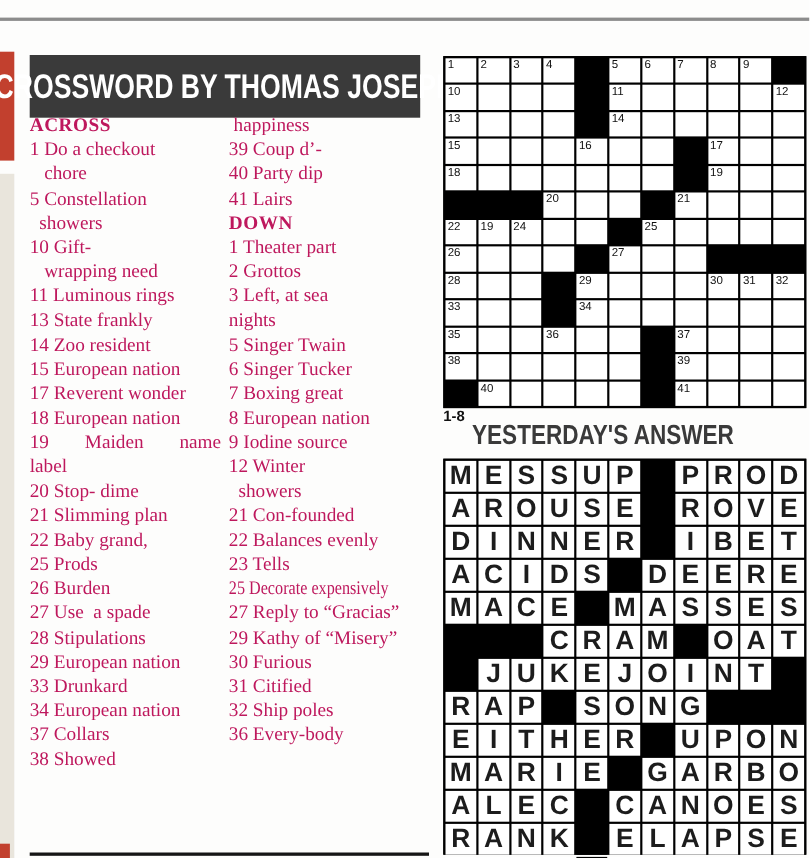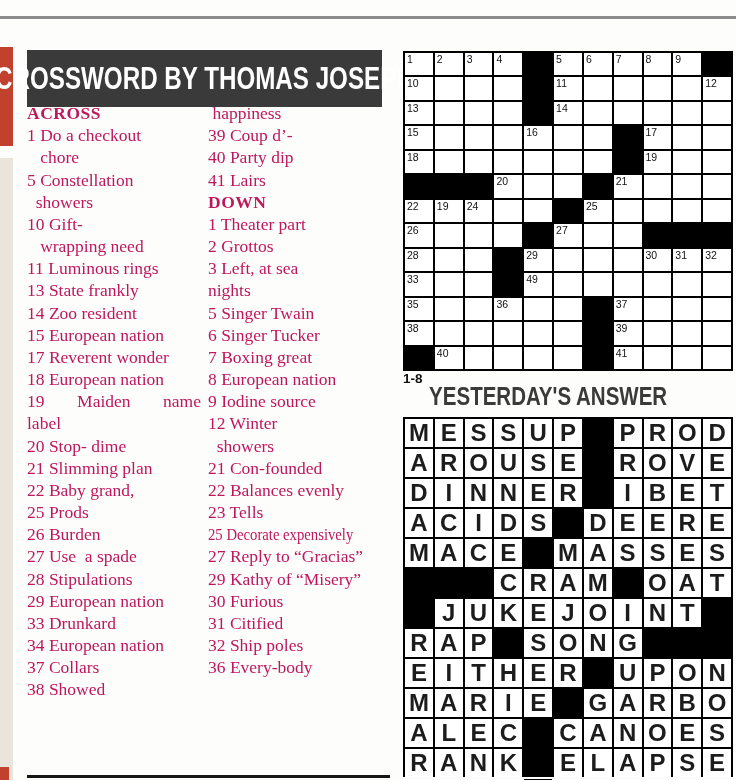--- a/index.html
+++ b/index.html
@@ -298,21 +298,21 @@
       <div class="cell">
         <span class="num">32</span>
       </div>
       <div class="cell">
         <span class="num">33</span>
       </div>
       <div class="cell"></div>
       <div class="cell"></div>
       <div class="cell black"></div>
       <div class="cell">
-        <span class="num">49</span>
+        <span class="num">34</span>
       </div>
       <div class="cell"></div>
       <div class="cell"></div>
       <div class="cell"></div>
       <div class="cell"></div>
       <div class="cell"></div>
       <div class="cell"></div>
       <div class="cell">
         <span class="num">35</span>
       </div>

